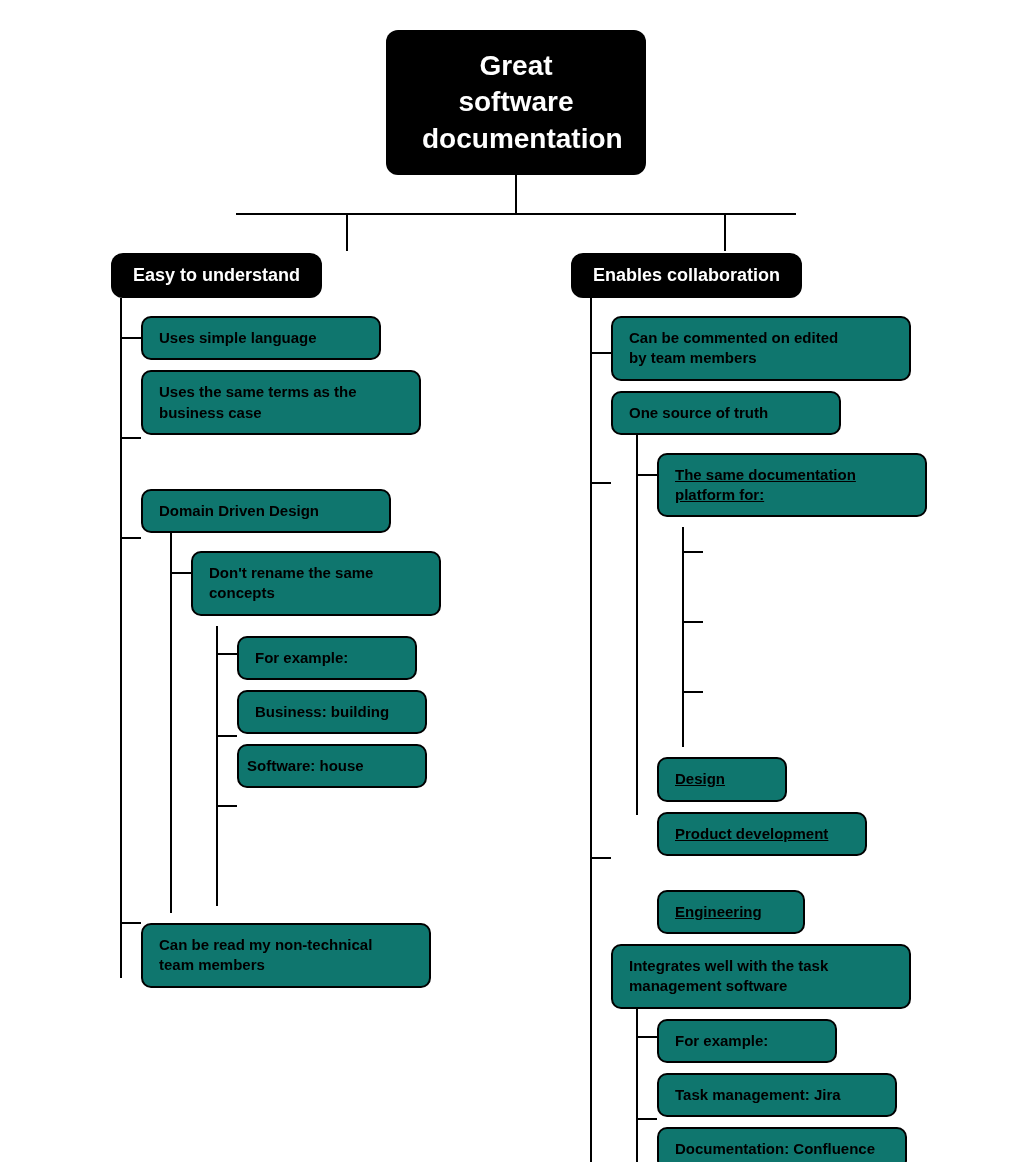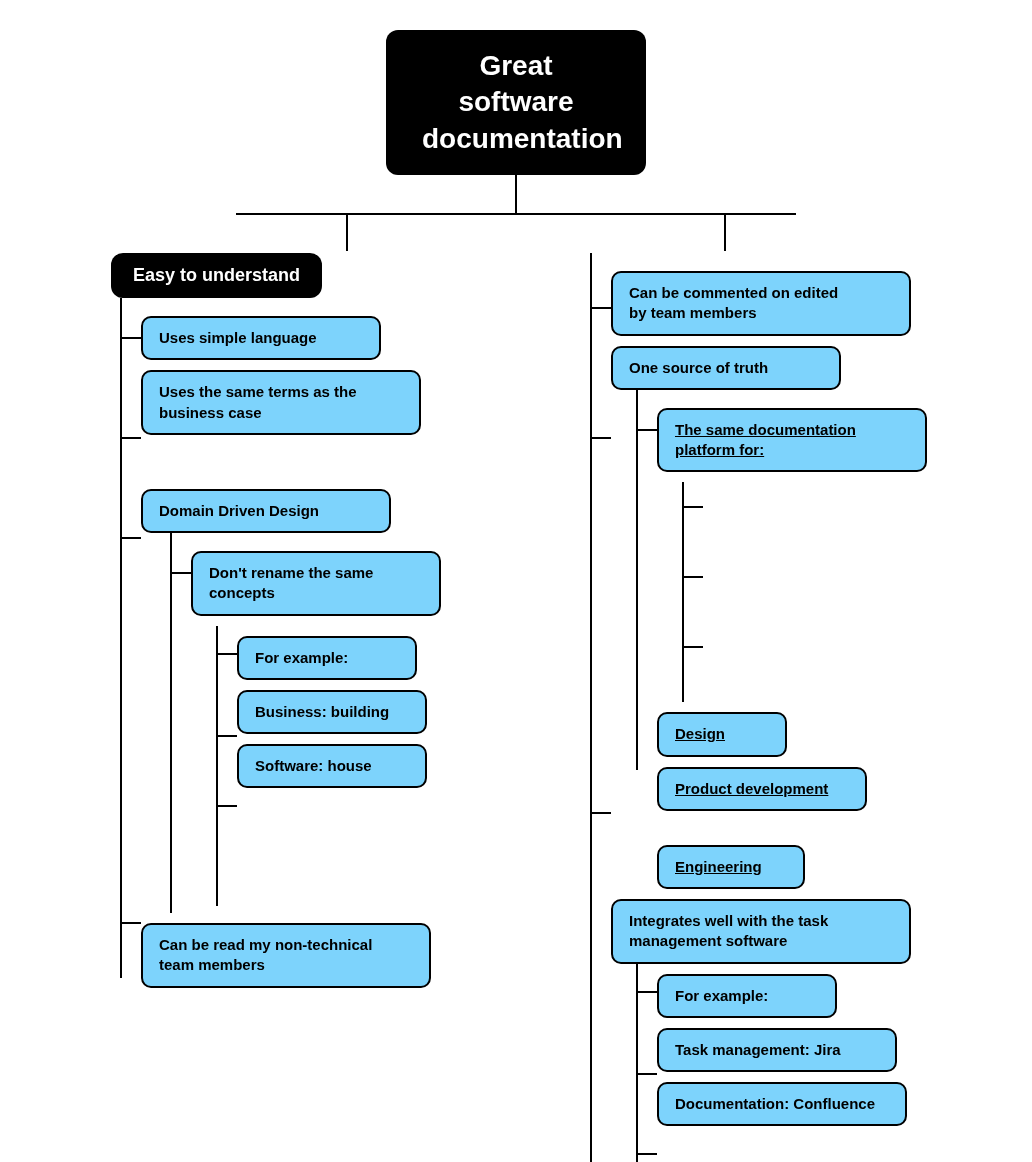--- a/index.html
+++ b/index.html
@@ -28,21 +28,21 @@
       border-radius: 12px;
       padding: 18px 36px;
       font-size: 28px;
       font-weight: bold;
       text-align: center;
       width: 260px;
       line-height: 1.3;
     }
 
     .node-box {
-      background: #7dd3fc;
+      background: #0f766e;
       border: 2.5px solid #000;
       border-radius: 10px;
       padding: 10px 16px;
       font-size: 15px;
       font-weight: bold;
       line-height: 1.35;
       display: inline-block;
     }
   </style>
 </head>
@@ -109,34 +109,37 @@
                 <div style="display:flex;flex-direction:row;">
                   <svg width="46" height="280">
                     <line x1="26" y1="0" x2="26" y2="280" stroke="#000" stroke-width="2"></line>
                     <line x1="26" y1="28" x2="46" y2="28" stroke="#000" stroke-width="2"></line>
                     <line x1="26" y1="110" x2="46" y2="110" stroke="#000" stroke-width="2"></line>
                     <line x1="26" y1="180" x2="46" y2="180" stroke="#000" stroke-width="2"></line>
                   </svg>
                   <div style="display:flex;flex-direction:column;gap:10px;padding-top:10px;">
                     <div class="node-box" style="width:180px;">For example:</div>
                     <div class="node-box" style="width:190px;">Business: building</div>
-                    <div class="node-box" style="width:190px;">Software: house</div>
+                    <div class="node-box" style="width:190px;padding-left:8px;">Software: house</div>
                   </div>
                 </div>
               </div>
             </div>
           </div>
 
           <div class="node-box" style="width:290px;">Can be read my non-technical<br>team members</div>
         </div>
       </div>
     </div>
 
     <div style="display:flex;flex-direction:column;align-items:flex-start;width:430px;">
 
+      <div style="background:#000;color:#fff;border-radius:12px;padding:12px 22px;font-size:18px;font-weight:bold;text-align:center;margin-left:30px;white-space:nowrap;">
+        <span>Enables collaboration</span>
+      </div>
 
       <div style="display:flex;flex-direction:row;width:100%;margin-top:0;">
 
         <svg width="70" height="1000">
           <line x1="50" y1="0" x2="50" y2="1000" stroke="#000" stroke-width="2"></line>
 
           <line x1="50" y1="55" x2="70" y2="55" stroke="#000" stroke-width="2"></line>
 
           <line x1="50" y1="185" x2="70" y2="185" stroke="#000" stroke-width="2"></line>
 

